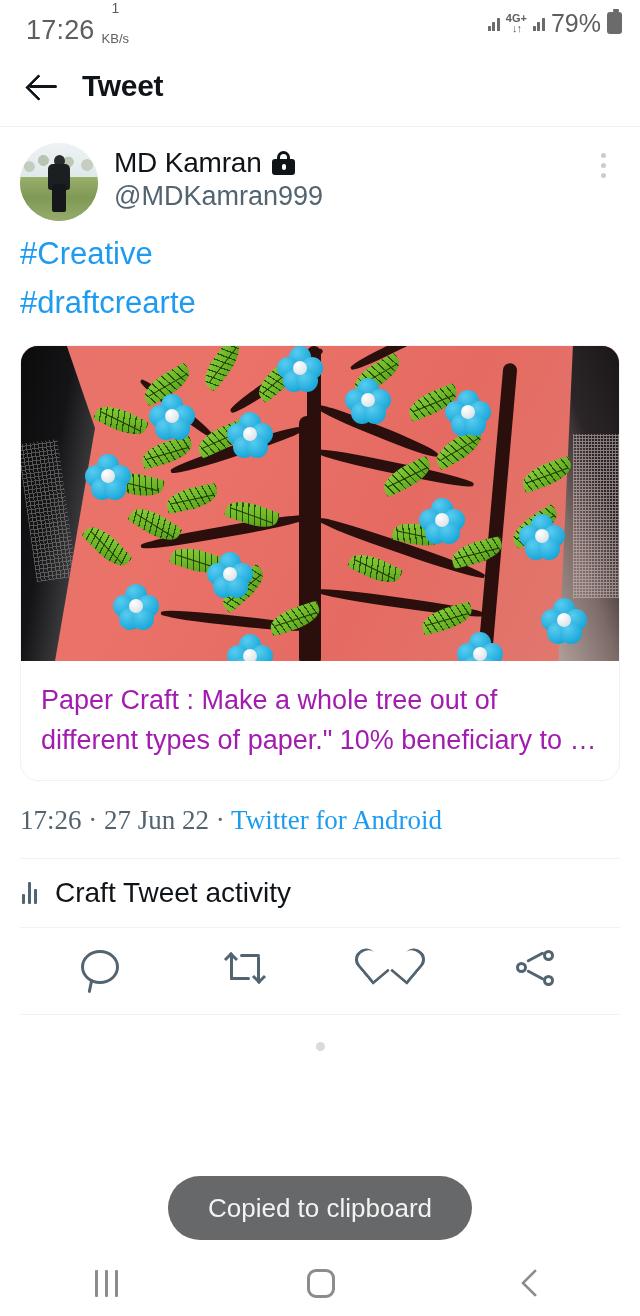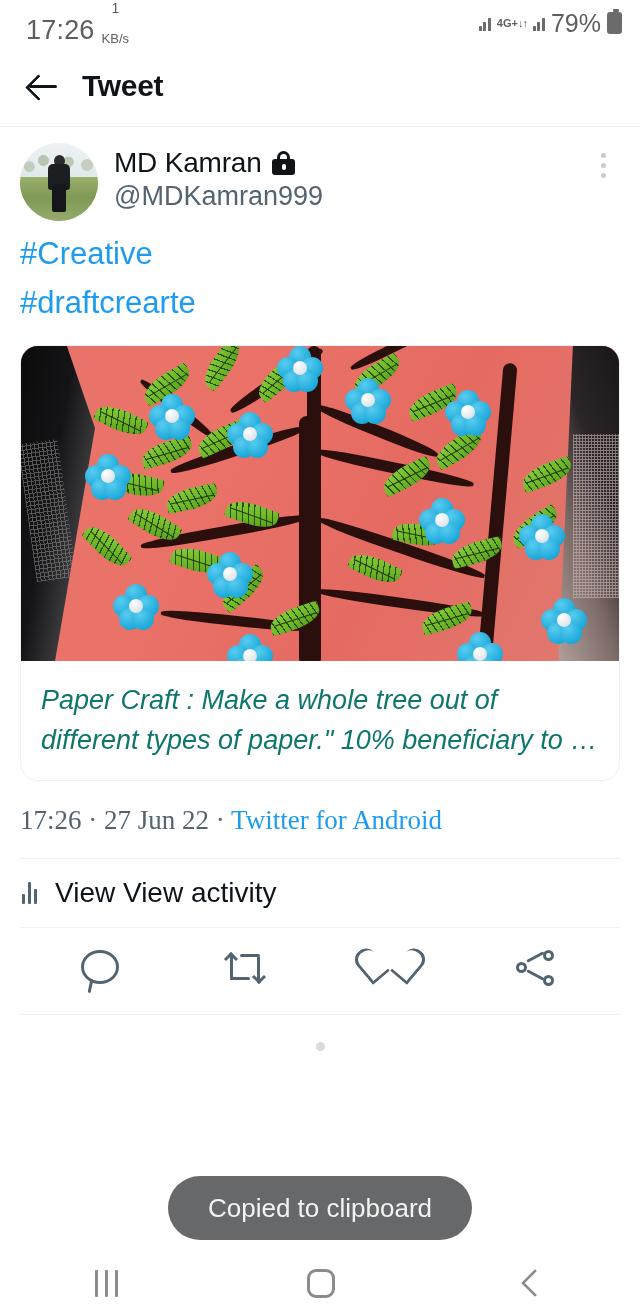--- a/index.html
+++ b/index.html
@@ -21,21 +21,21 @@
   }
   .sb-left { display:flex; align-items:flex-end; gap:7px; }
   .sb-clock { font-size:27px; letter-spacing:.2px; color:#5e5e5e; line-height:1; }
   .sb-speed { display:flex; flex-direction:column; align-items:center; line-height:1; padding-bottom:1px; }
   .sb-speed .num { font-size:14px; color:#5e5e5e; line-height:11px; }
   .sb-speed .unit { font-size:13px; color:#5e5e5e; line-height:9px;margin-top:20px; }
   .sb-right { display:flex; align-items:center; gap:6px; }
   .sig { display:flex; align-items:flex-end; gap:1.5px; height:15px; }
   .sig i { display:block; width:3px; background:#6b6b6b; border-radius:.5px; }
   .sig i:nth-child(1){height:5px;} .sig i:nth-child(2){height:9px;} .sig i:nth-child(3){height:13px;}
-  .net { display:flex; align-items:center; line-height:1; }
+  .net { display:flex; flex-direction:column; align-items:center; line-height:1; }
   .net .g { font-size:11px; font-weight:bold; color:#5e5e5e; line-height:10px; }
   .net .arr { font-size:11px; color:#5e5e5e; line-height:10px; letter-spacing:-1px; }
   .sb-batt-text { font-size:25px; color:#5e5e5e; line-height:1; }
   .batt { width:15px; height:22px; border:2px solid #6b6b6b; border-radius:3px; position:relative; background:#6b6b6b; }
   .batt:before { content:""; position:absolute; top:-5px; left:3.5px; width:6px; height:3px; background:#6b6b6b; border-radius:1px; }
 
   
   .appbar { height:80px; display:flex; align-items:center; padding:0 0 0 26px; gap:22px; }
   .back-arrow { width:34px; height:34px; position:relative; cursor:pointer; }
   .back-arrow:before {
@@ -119,21 +119,21 @@
   .flower span { position:absolute; width:22px; height:22px; border-radius:50%;
      background:radial-gradient(circle at 35% 30%,#58ccf0,#1da9da 70%,#1692bd); }
   .flower .p1{ top:0; left:12px; } .flower .p2{ top:11px; left:0; }
   .flower .p3{ top:11px; left:24px; } .flower .p4{ top:24px; left:6px; }
   .flower .p5{ top:24px; left:19px; }
   .flower .pearl { position:absolute; top:15px; left:16px; width:14px; height:14px; border-radius:50%;
      background:radial-gradient(circle at 34% 30%,#ffffff,#e3e9ec 60%,#cdd6da); z-index:3; }
 
   .card-body { padding:16px 20px 20px 20px; }
   .card-domain { font-size:26px; color:#536471; line-height:34px; }
-  .card-title { font-size:27px; color:#0f766e; line-height:40px; margin-top:3px;font-style:italic; }
+  .card-title { font-size:27px; color:#a21caf; line-height:40px; margin-top:3px; }
 
   
   .meta { font-size:27px; color:#536471; padding:24px 0 22px 0;font-family:Liberation Serif, serif; }
   .meta .src { color:#1d9bf0; }
 
   .activity { display:flex; align-items:center; gap:18px; padding:18px 0 18px 2px; cursor:pointer; }
   .bars { display:flex; align-items:flex-end; gap:3px; height:22px; }
   .bars i { width:3px; background:#536471; border-radius:1px; display:block; }
   .bars i:nth-child(1){height:10px;} .bars i:nth-child(2){height:22px;} .bars i:nth-child(3){height:15px;}
   .activity-label { font-size:28px; color:#0f1419; }
@@ -429,21 +429,21 @@
     <span>17:26</span><span> · </span><span>27 Jun 22</span><span> · </span><span class="src">Twitter for Android</span>
   </div>
   <div class="divider"></div>
 
   <div class="activity">
     <span class="bars">
         <i></i>
         <i></i>
         <i></i>
       </span>
-    <span class="activity-label">View View activity</span>
+    <span class="activity-label">Craft Tweet activity</span>
   </div>
   <div class="divider"></div>
 
   <div class="actions">
     <div class="act">
       <div class="ico-reply"></div>
     </div>
     <div class="act">
       <div class="ico-rt">
         <span class="ln l1"></span>

